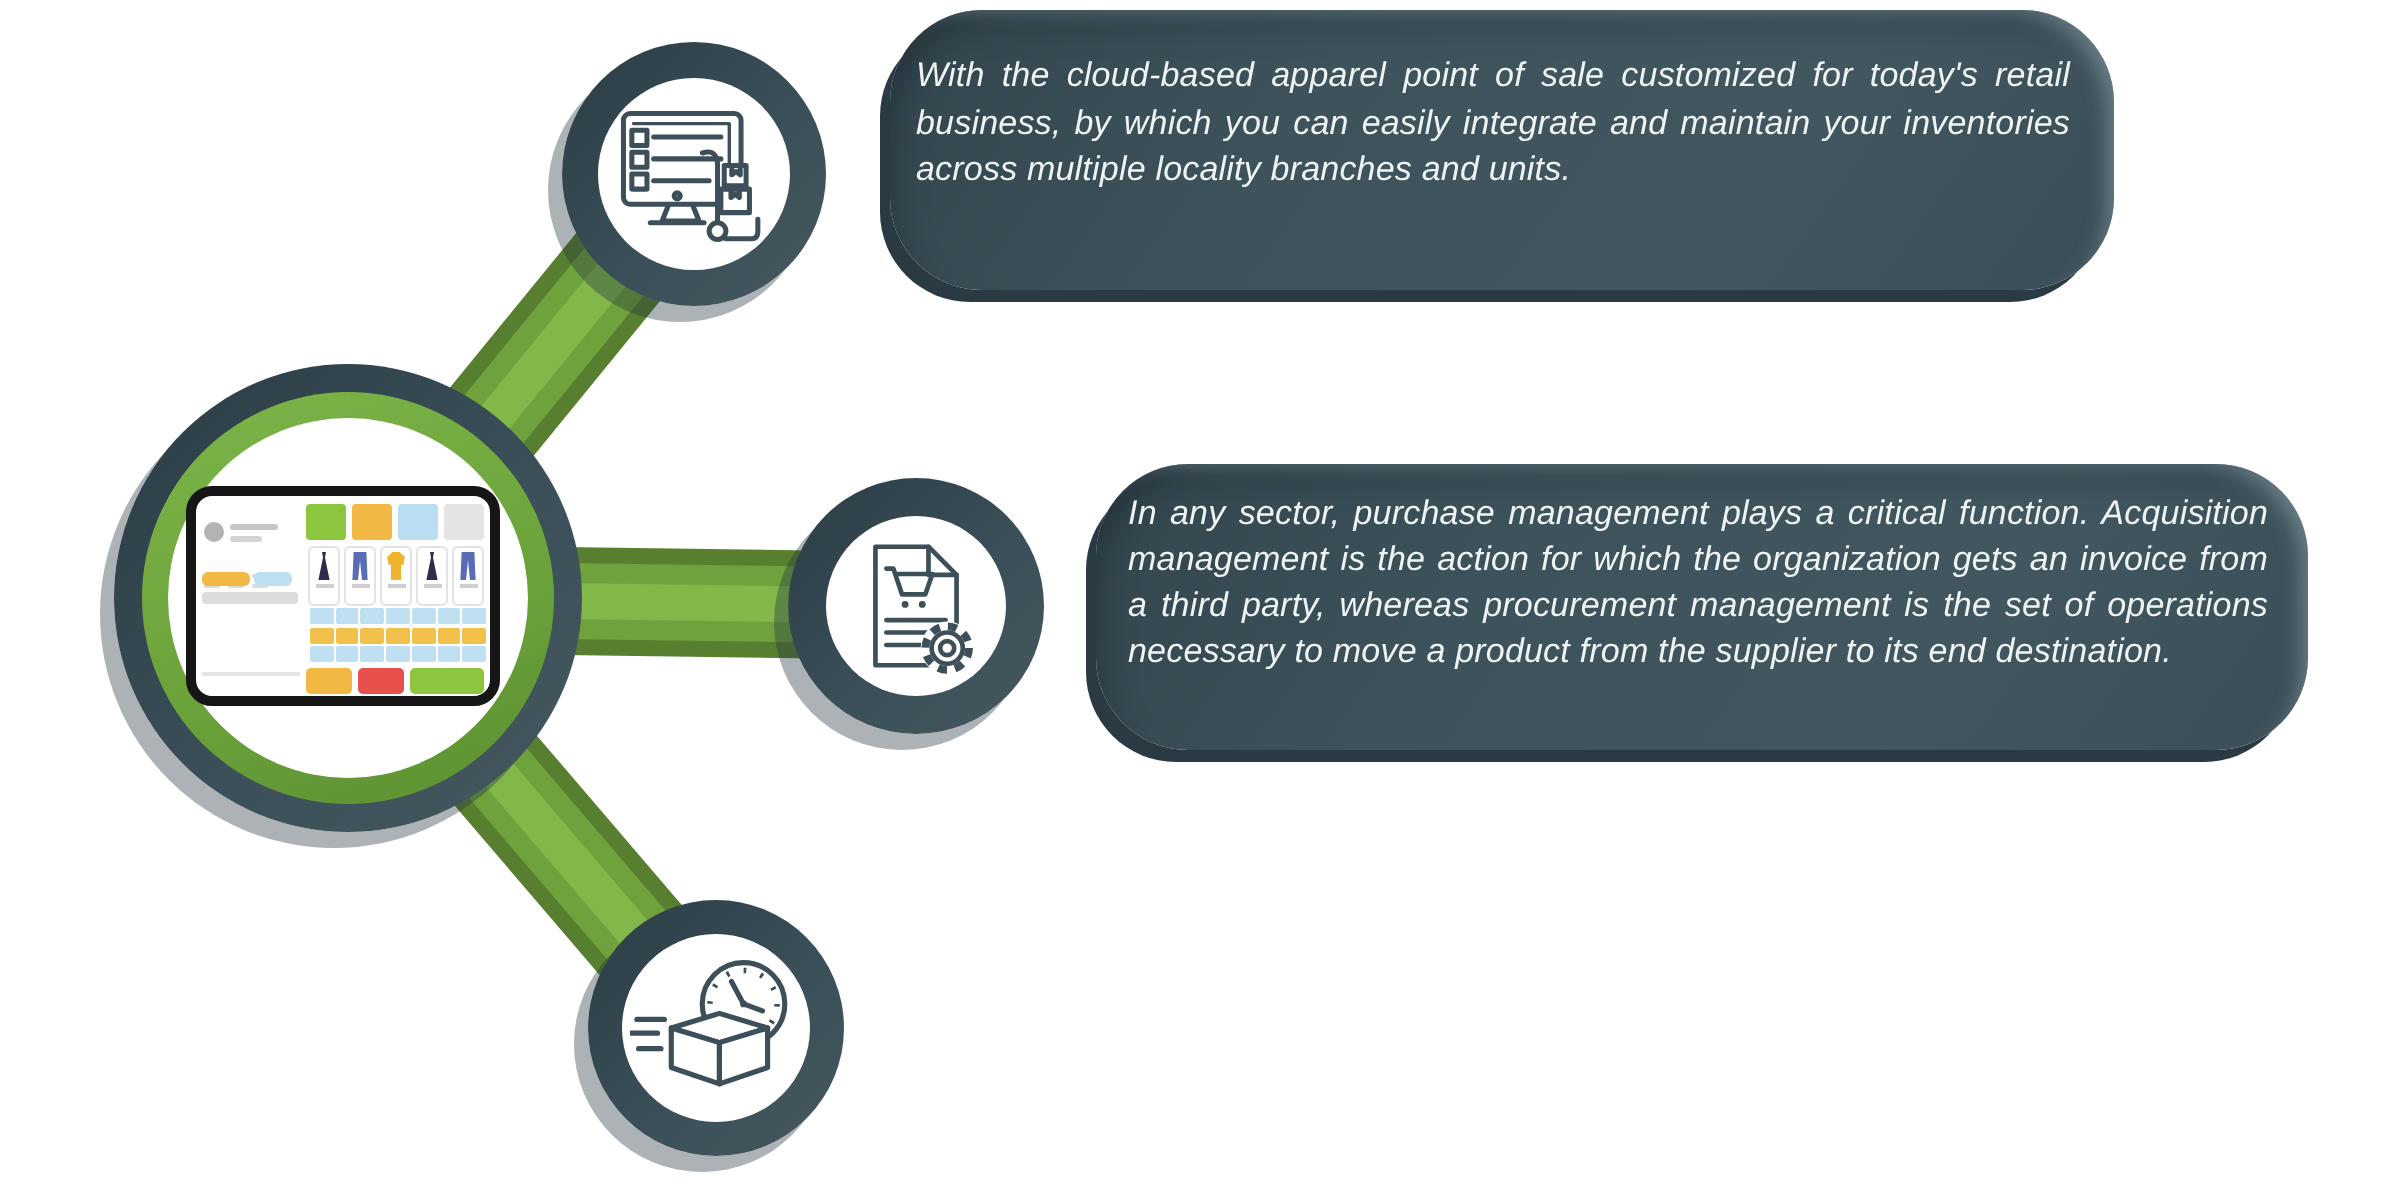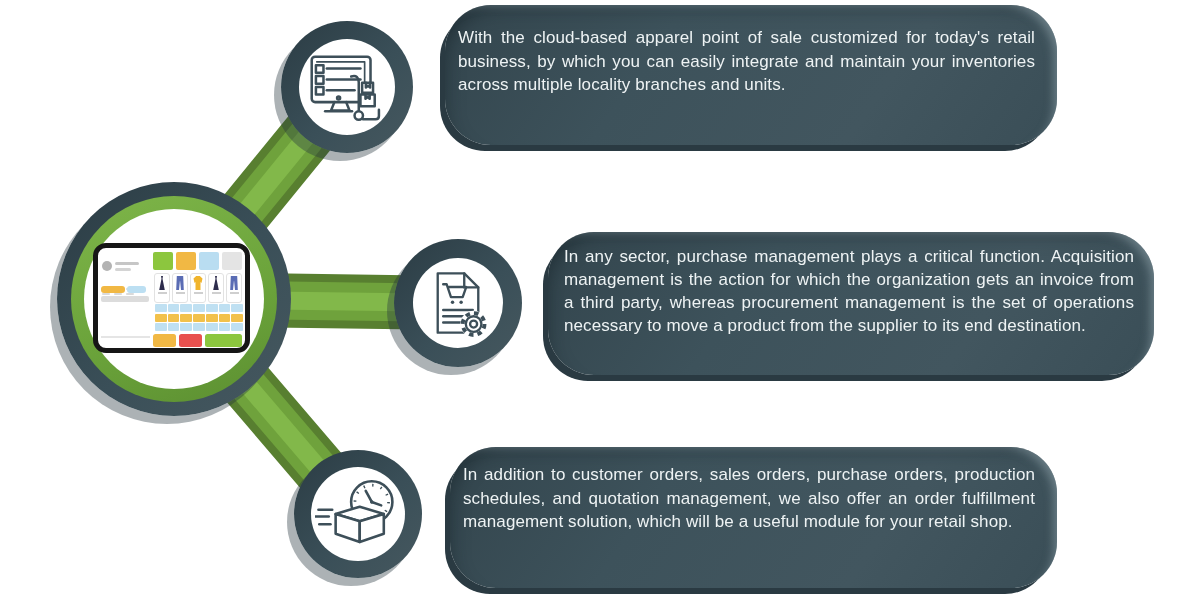--- a/index.html
+++ b/index.html
@@ -1,18 +1,19 @@
 <!DOCTYPE html>
 <html lang="en"><head>
 <meta charset="utf-8">
 <style>
   html,body{margin:0;padding:0;background:#fff;}
   .stage{
     position:relative;width:1204px;height:600px;background:#ffffff;overflow:hidden;
     font-family:"Liberation Sans",sans-serif;
+    font-style:italic;
   }
   svg.ribbons{position:absolute;left:0;top:0;z-index:1;}
   .ribbons path{fill:none;stroke-linecap:round;}
 
   
   .hub,.node{
     position:absolute;border-radius:50%;z-index:2;
     background:linear-gradient(135deg,#2b3c44 0%,#3a4f58 55%,#46585f 100%);
     box-shadow:-7px 8px 0 rgba(38,53,61,.38);
   }
@@ -245,17 +246,14 @@
         <path d="M5 62 H18"></path>
     </svg>
   </div>
 
   <div class="card card1">
     <p>With the cloud-based apparel point of sale customized for today's retail business, by which you can easily integrate and maintain your inventories across multiple locality branches and units.</p>
   </div>
   <div class="card card2">
     <p>In any sector, purchase management plays a critical function. Acquisition management is the action for which the organization gets an invoice from a third party, whereas procurement management is the set of operations necessary to move a product from the supplier to its end destination.</p>
   </div>
-  <div class="card card3">
-    <p>In addition to customer orders, sales orders, purchase orders, production schedules, and quotation management, we also offer an order fulfillment management solution, which will be a useful module for your retail shop.</p>
-  </div>
 
 </div>
 
 </body></html>

